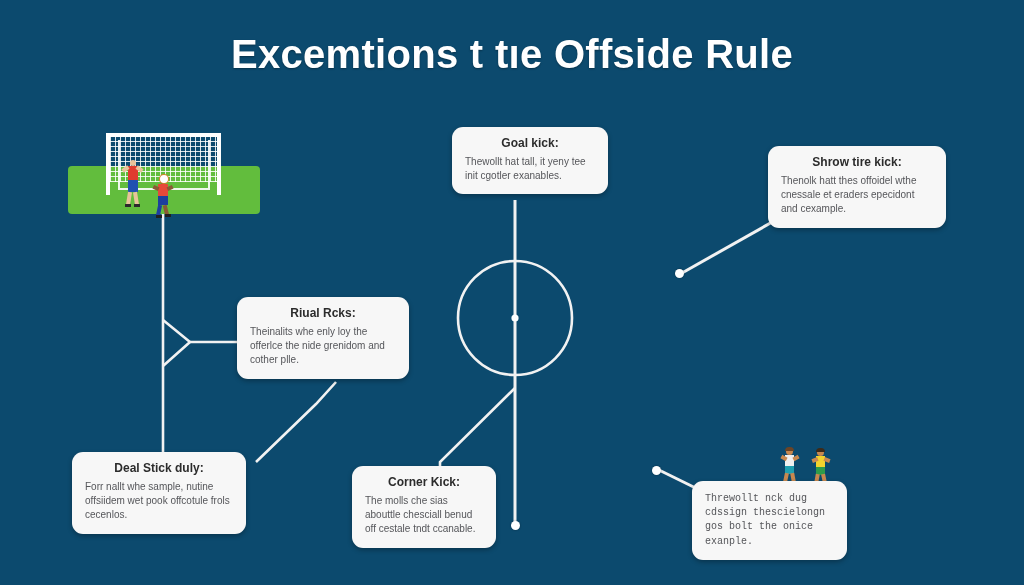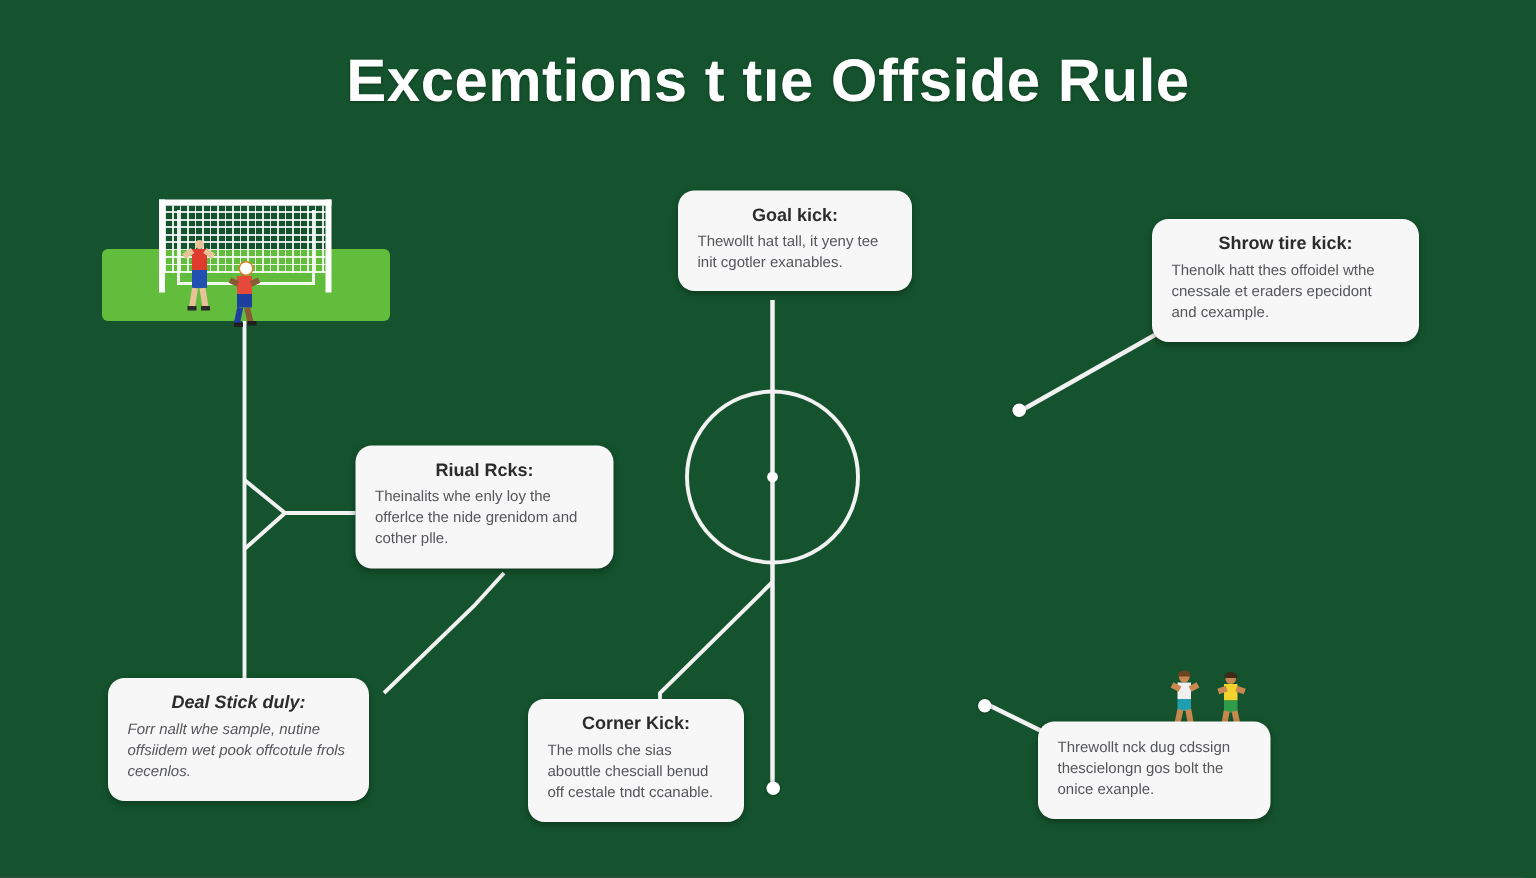--- a/index.html
+++ b/index.html
@@ -4,21 +4,21 @@
 <style>
   html, body {
     margin: 0;
     padding: 0;
     background: #4a4a4a;
   }
   #stage {
     position: relative;
     width: 1024px;
     height: 585px;
-    background: #14532d;
+    background: #0c4a6e;
     overflow: hidden;
     font-family: "Liberation Sans", sans-serif;
   }
 
   
   #page-title {
     position: absolute;
     left: 0;
     top: 32px;
     width: 1024px;
@@ -57,26 +57,26 @@
     color: #2c2c2c;
     margin-bottom: 5px;
     font-family: "Liberation Sans", sans-serif;
   }
   .card-body {
     font-size: 10px;
     line-height: 1.42;
     color: #55565a;
     font-family: "Liberation Sans", sans-serif;
   }
-  .card.no-title .card-body { margin-top: 2px; }
+  .card.no-title .card-body { margin-top: 2px; font-family: Liberation Mono, monospace; }
 
   #card-goal-kick   { left: 452px; top: 127px; width: 156px; }
   #card-throw-in    { left: 768px; top: 146px; width: 178px; }
   #card-ritual      { left: 237px; top: 297px; width: 172px; }
-  #card-drop-ball   { left: 72px;  top: 452px; width: 174px; font-style: italic; }
+  #card-drop-ball   { left: 72px;  top: 452px; width: 174px; }
   #card-corner-kick { left: 352px; top: 466px; width: 144px; }
   #card-misc        { left: 692px; top: 481px; width: 155px; }
 
   
   #pitch-illustration {
     position: absolute;
     left: 68px;
     top: 166px;
     width: 192px;
     height: 48px;

